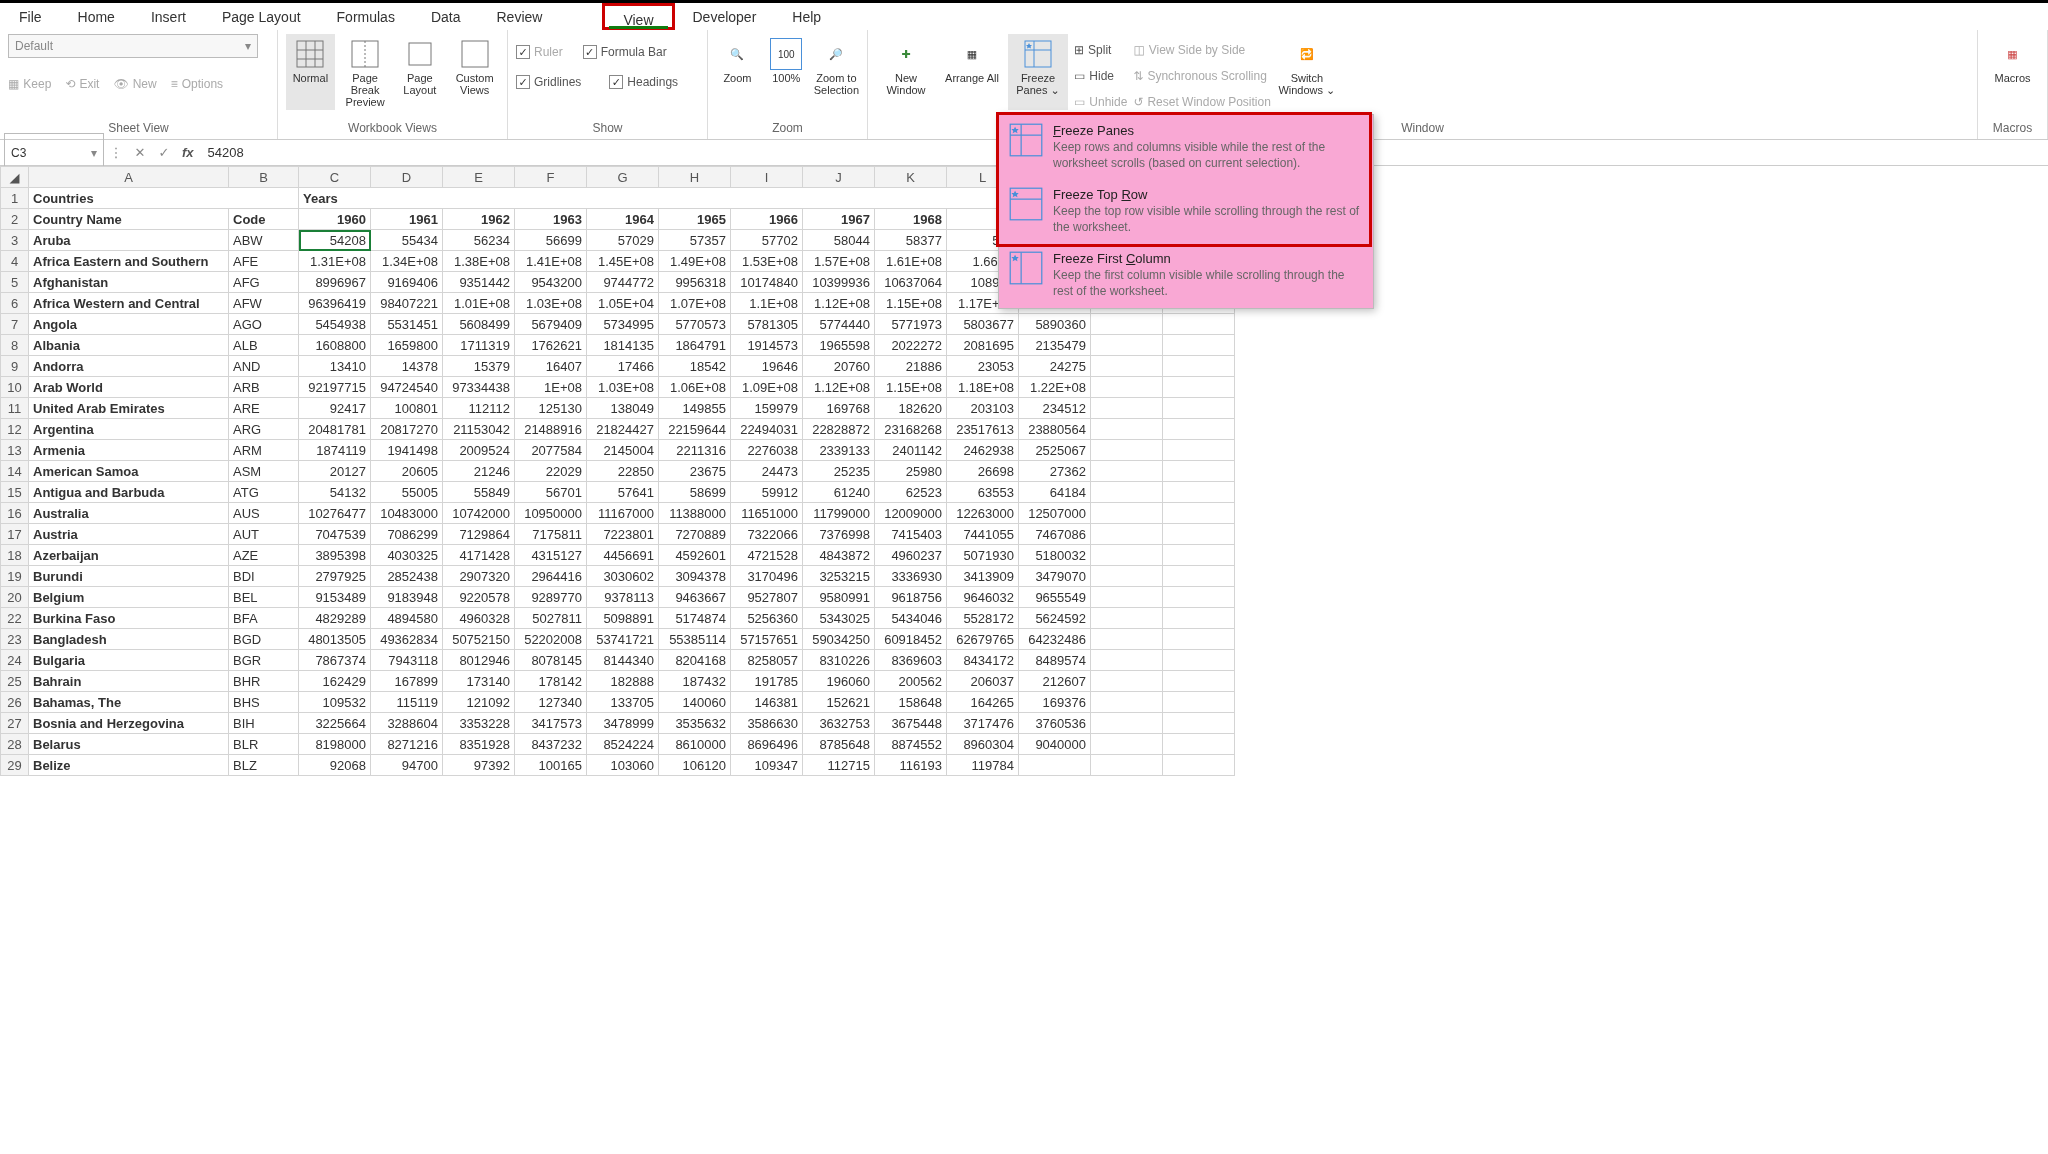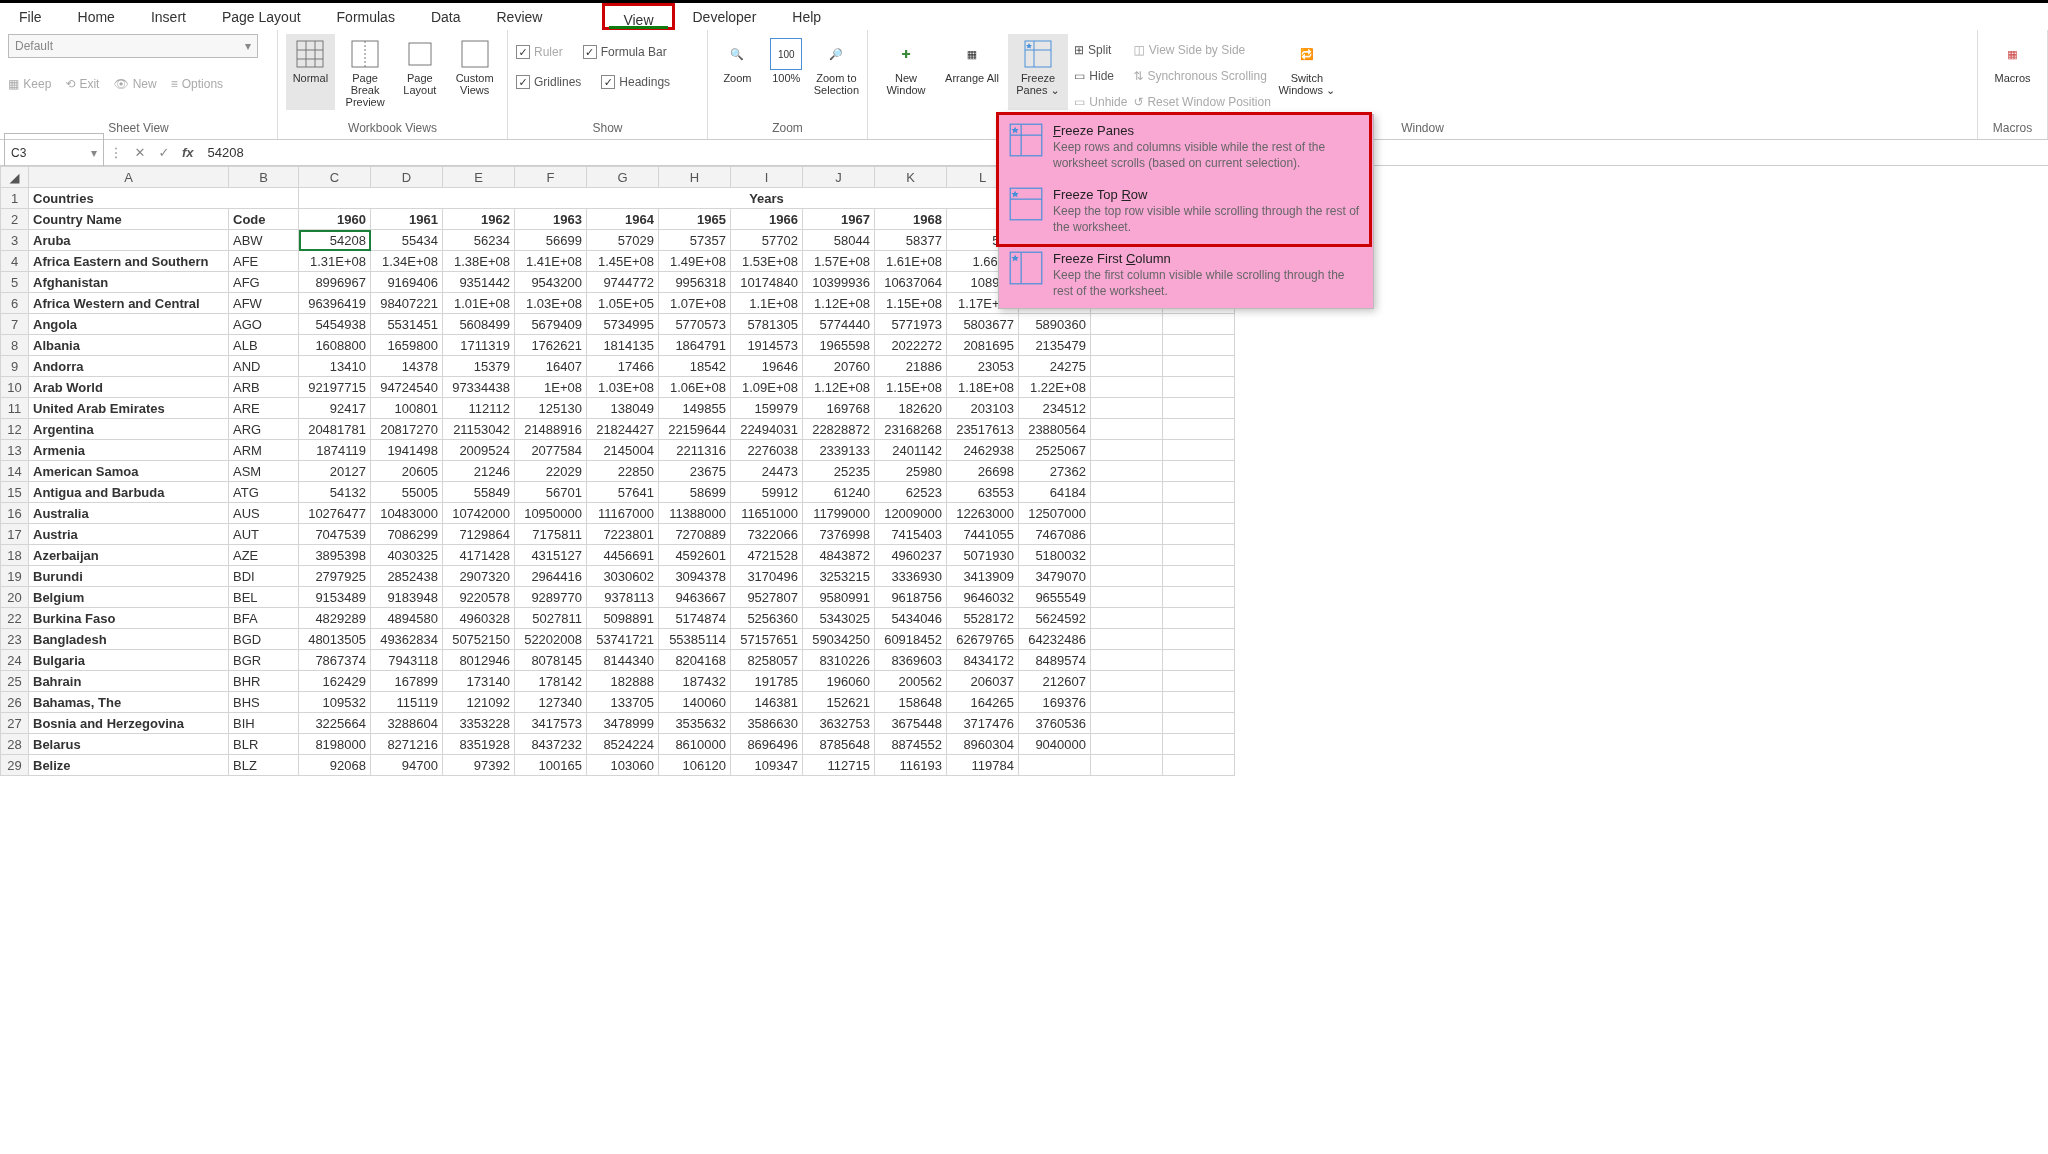--- a/index.html
+++ b/index.html
@@ -43,21 +43,21 @@
   
   .gridwrap { position:relative; overflow:hidden; height:calc(1154px - 30px - 110px - 26px); }
   table.sheet { border-collapse:collapse; table-layout:fixed; }
   table.sheet th, table.sheet td { border:1px solid #d4d4d4; font-size:13px; height:21px; padding:0 4px; white-space:nowrap; overflow:hidden; }
   table.sheet th { background:#f3f3f3; font-weight:normal; color:#555; text-align:center; }
   th.corner { width:28px; background:#f3f3f3; }
   th.rowh { width:28px; text-align:center; background:#f3f3f3;}
   .colA { width:200px; }
   .colB { width:70px; }
   .colData { width:72px; text-align:right; }
-  .merged { text-align:center; font-weight:bold; background:#fff;}
+  .merged { text-align:left; font-weight:bold; background:#fff;}
   td.bold { font-weight:bold; }
   td.selected { outline:2px solid #1a7f37; outline-offset:-2px; background:#fff; }
   th.selcol { background:#d8d8d8; }
   th.selrow { background:#d8d8d8; }
   td.txt { text-align:left; }
   td.num { text-align:right; }
   
   
   .freeze-dd { position:absolute; left:998px; top:114px; width:376px; background:#f9a8d4; border:1px solid #bbb; box-shadow:2px 2px 8px rgba(0,0,0,0.25); z-index:20; }
   .freeze-item { display:flex; gap:10px; padding:8px 10px; cursor:pointer; }
@@ -163,21 +163,21 @@
       <div style="display:flex;gap:20px">
         <div class="smallrow disabled">
             <span class="chk on"></span>
             <span>Ruler</span>
           </div>
         <div class="smallrow">
             <span class="chk on"></span>
             <span>Formula Bar</span>
           </div>
       </div>
-      <div style="display:flex;gap:20px">
+      <div style="display:flex;gap:28px">
         <div class="smallrow">
             <span class="chk on"></span>
             <span>Gridlines</span>
           </div>
         <div class="smallrow">
             <span class="chk on"></span>
             <span>Headings</span>
           </div>
       </div>
     </div>
@@ -381,21 +381,21 @@
           <td></td>
         </tr>
         <tr>
           <th class="rowh">6</th>
           <td class="bold txt">Africa Western and Central</td>
           <td class="txt">AFW</td>
           <td class="num">96396419</td>
           <td class="num">98407221</td>
           <td class="num">1.01E+08</td>
           <td class="num">1.03E+08</td>
-          <td class="num">1.05E+05</td>
+          <td class="num">1.05E+04</td>
           <td class="num">1.07E+08</td>
           <td class="num">1.1E+08</td>
           <td class="num">1.12E+08</td>
           <td class="num">1.15E+08</td>
           <td class="num">1.17E+08</td>
           <td class="num">1.2E+08</td>
           <td></td>
           <td></td>
         </tr>
         <tr>

